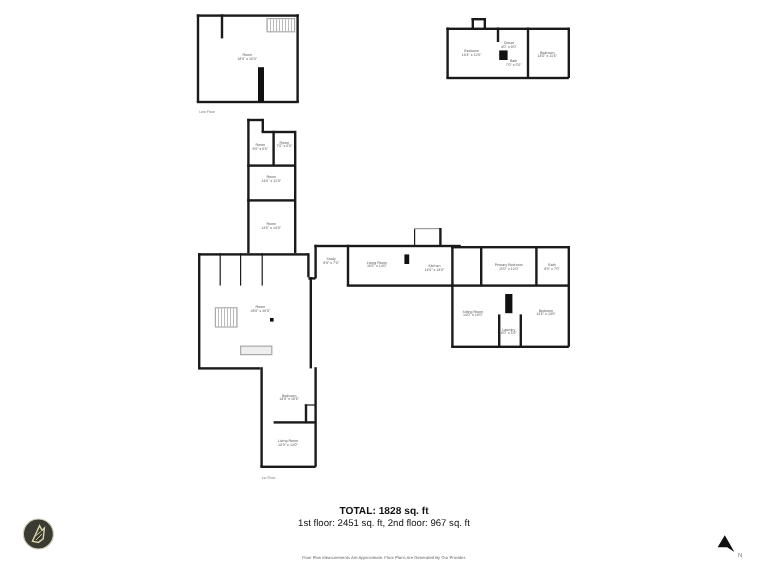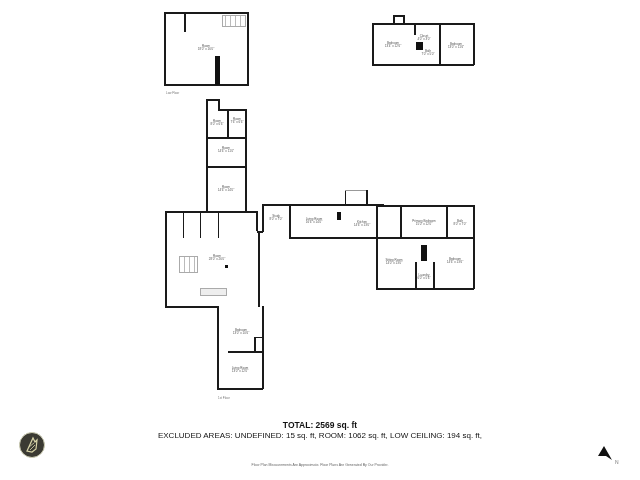--- a/index.html
+++ b/index.html
@@ -172,22 +172,22 @@
       <span>Bedroom</span>
       <span>14'6" x 13'6"</span>
     </div>
   <div class="lbl" style="left:424px;top:277px;">
       <span>Laundry</span>
       <span>6'0" x 5'6"</span>
     </div>
 </div>
 
 <div class="summary">
-  <div class="total">TOTAL: 2569 sq. ft</div>
-  <div>EXCLUDED AREAS: UNDEFINED: 15 sq. ft, ROOM: 1062 sq. ft, LOW CEILING: 194 sq. ft,</div>
+  <div class="total">TOTAL: 1828 sq. ft</div>
+  <div>1st floor: 2451 sq. ft, 2nd floor: 967 sq. ft</div>
 </div>
 <div class="disc">Floor Plan Measurements Are Approximate. Floor Plans Are Generated By Our Provider.</div>
 
 <div class="logo">
   <svg width="24" height="24" viewBox="0 0 24 24">
     <path d="M7 18 L13 5 L15 9 L17 7 L16 16 L12 19 Z" fill="none" stroke="#d8d4a8" stroke-width="1.2"></path>
     <path d="M9 14 L14 10 M10 17 L15 12" stroke="#d8d4a8" stroke-width="0.8"></path>
   </svg>
 </div>
 

